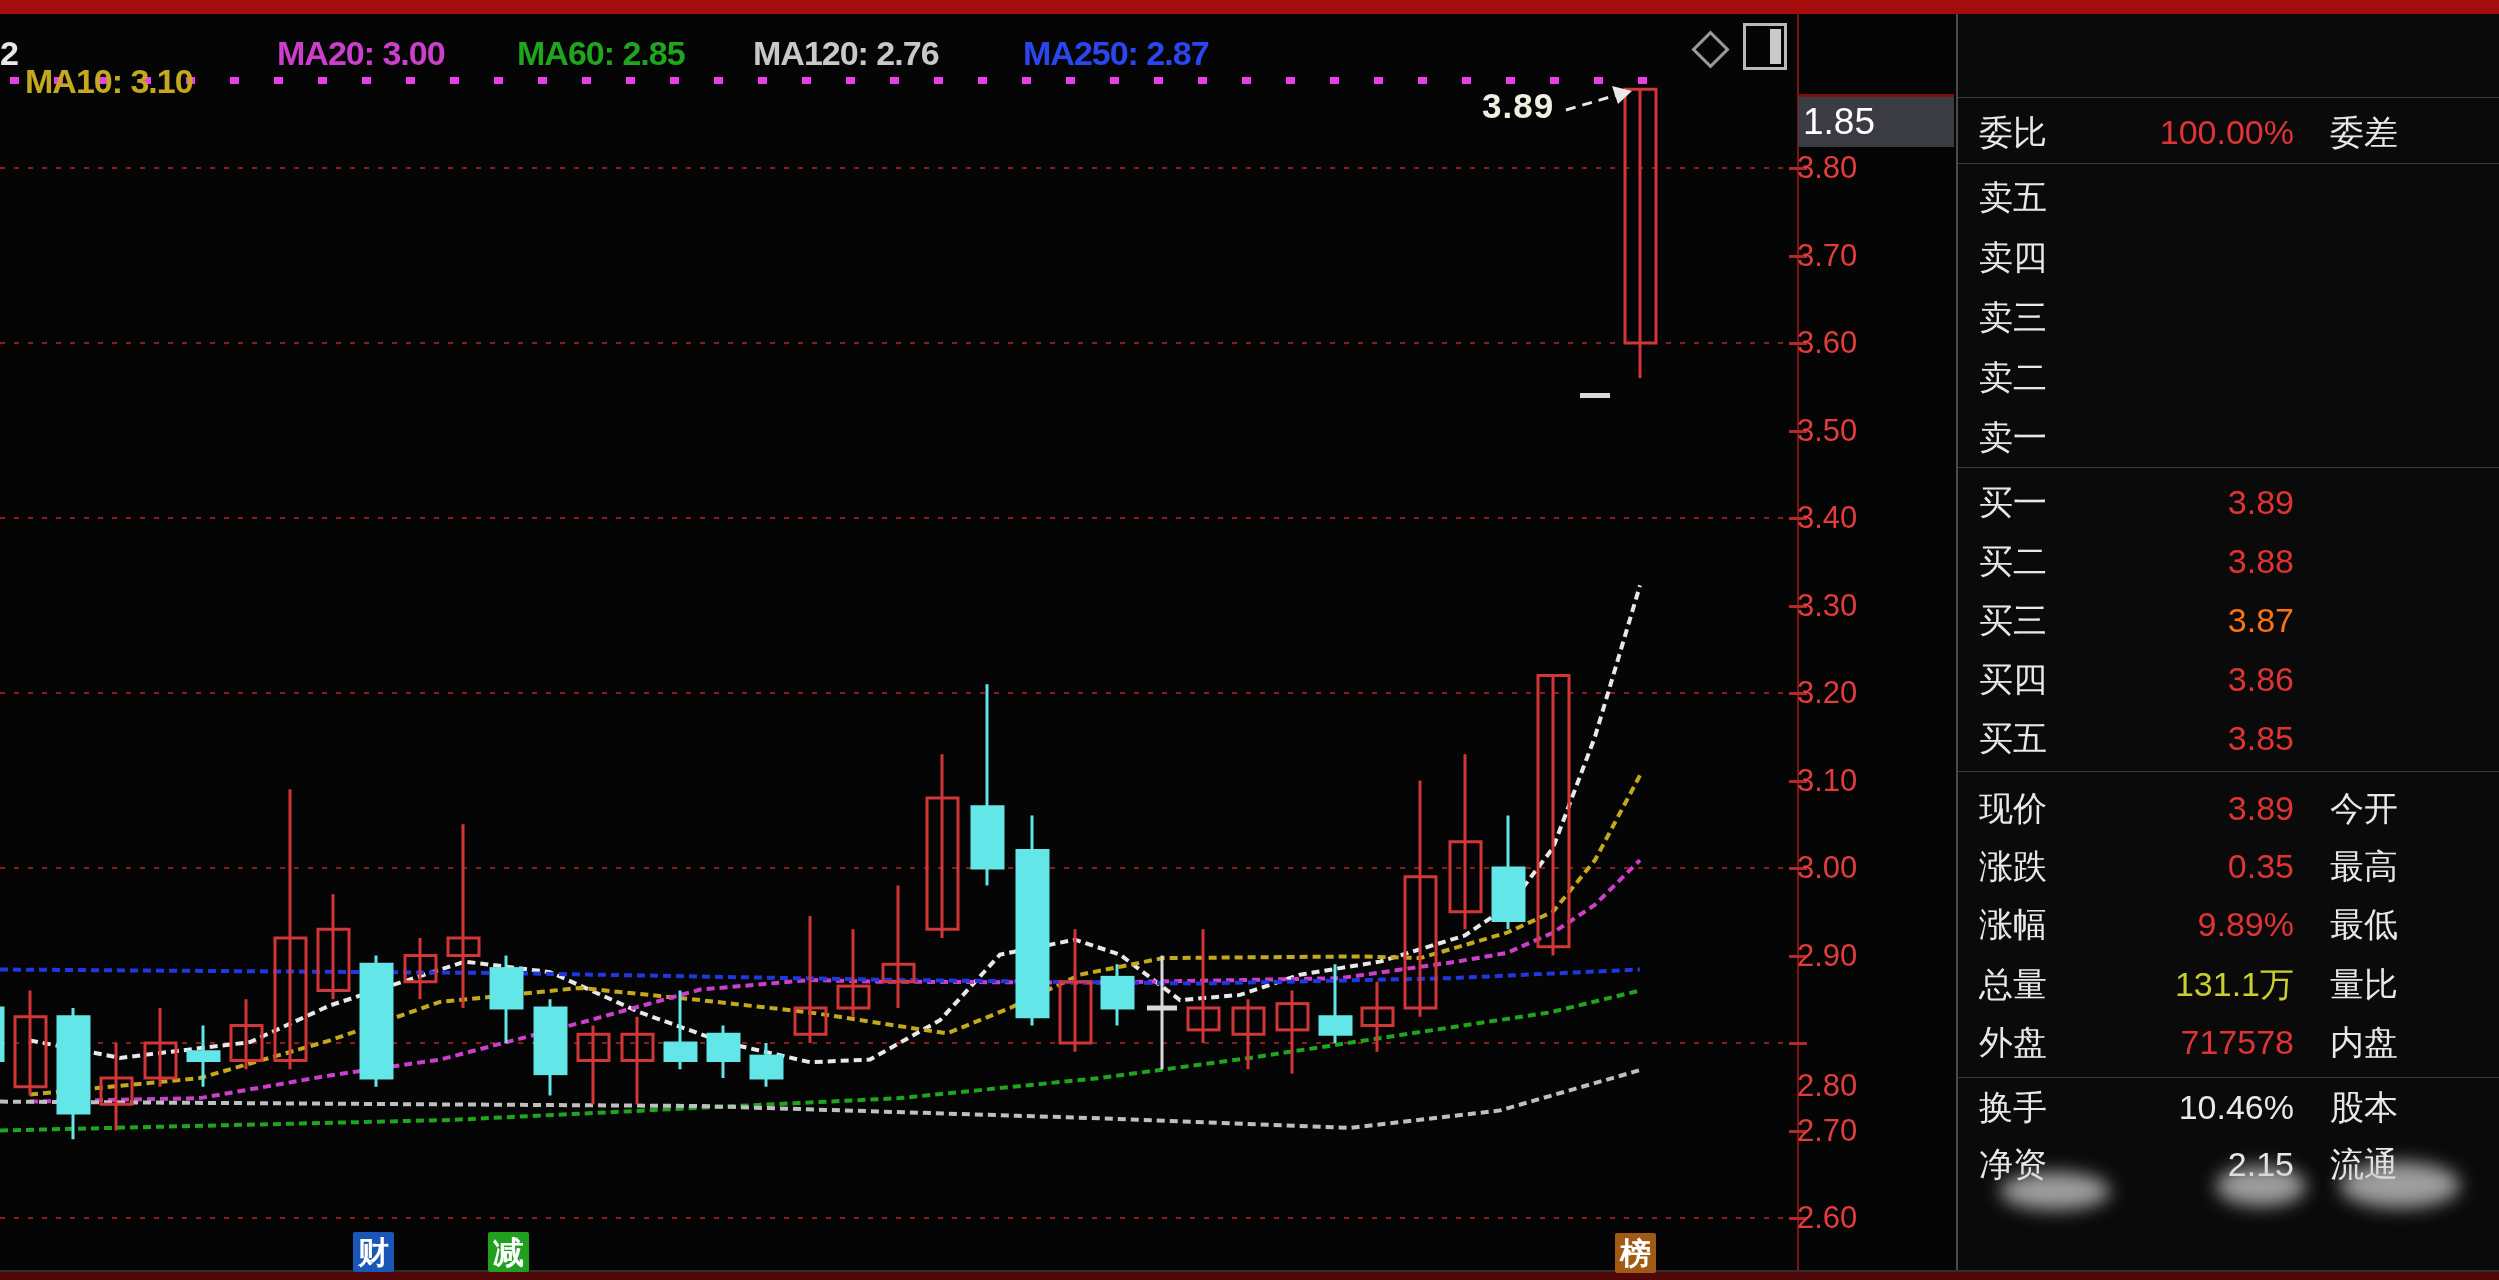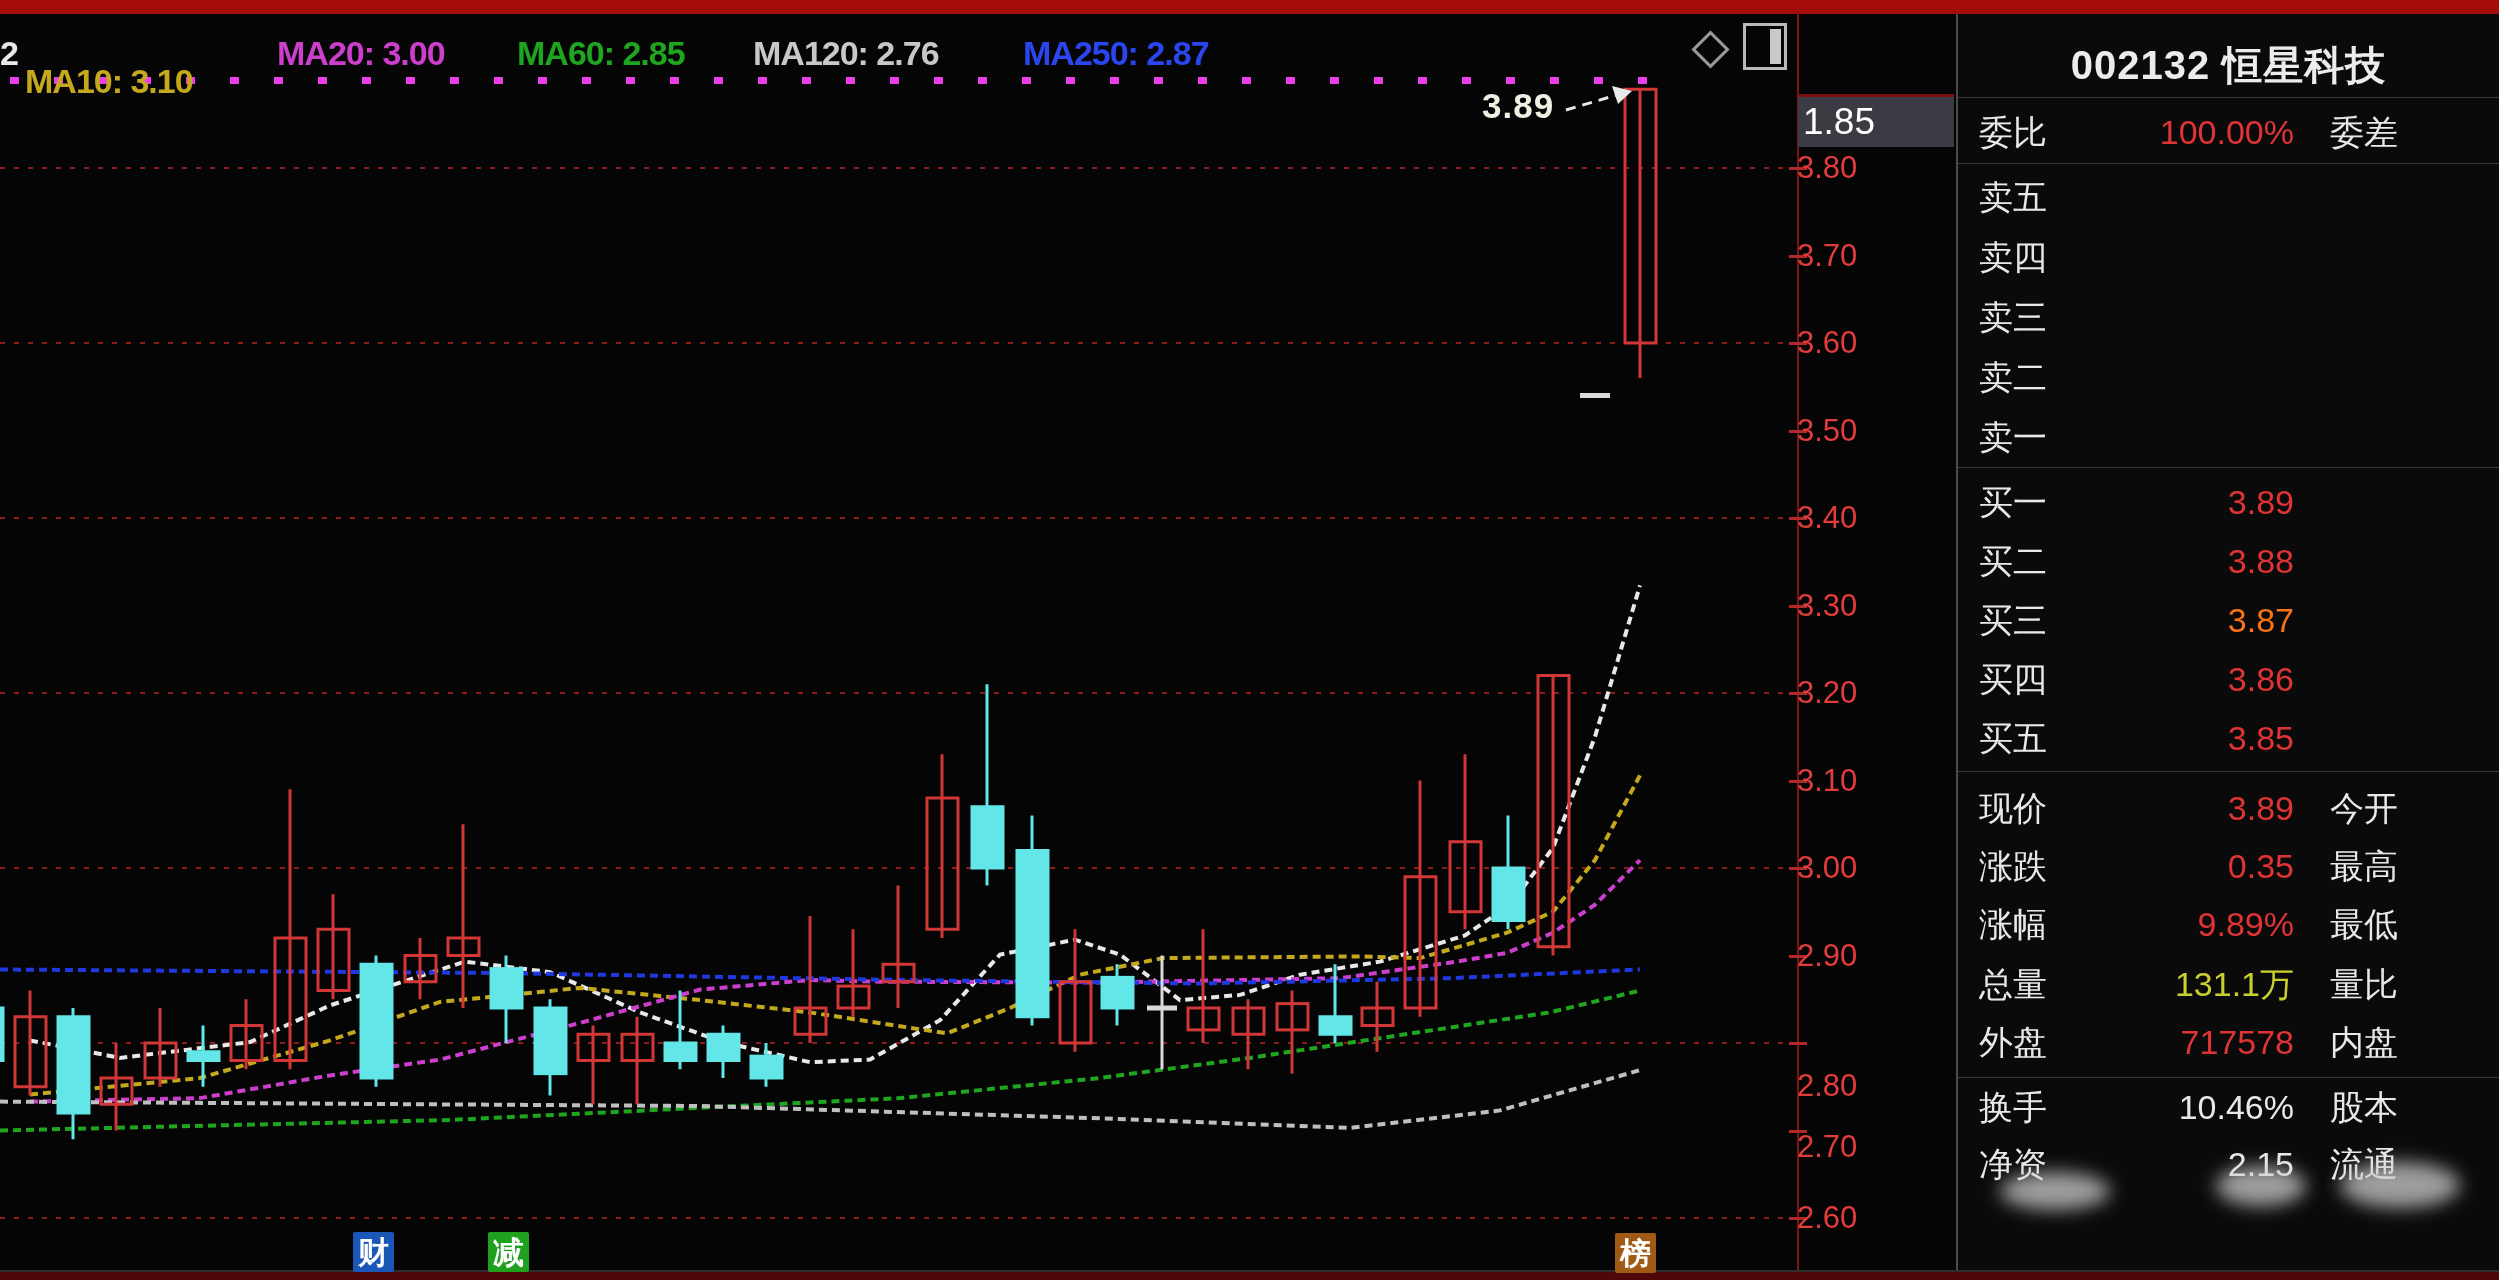--- a/index.html
+++ b/index.html
@@ -176,27 +176,26 @@
       <div class="tick-label" style="top: 660px;">3.20</div>
       <div class="tick" style="top: 765.5px;"></div>
       <div class="tick-label" style="top: 747.5px;">3.10</div>
       <div class="tick" style="top: 853px;"></div>
       <div class="tick-label" style="top: 835px;">3.00</div>
       <div class="tick" style="top: 940.5px;"></div>
       <div class="tick-label" style="top: 922.5px;">2.90</div>
       <div class="tick" style="top: 1028px;"></div>
       <div class="tick-label" style="top: 1053px;">2.80</div>
       <div class="tick" style="top: 1115.5px;"></div>
-      <div class="tick-label" style="top: 1097.5px; margin-top: 16px;">2.70</div>
+      <div class="tick-label" style="top: 1097.5px;">2.70</div>
       <div class="tick" style="top: 1203px;"></div>
       <div class="tick-label" style="top: 1185px;">2.60</div>
     </div>
 
   <div id="panel" class="abs">
-    <div id="panel-title">002132 恒星科技</div>
   <div class="pdiv" style="top: 83px;"></div>
       <div class="pdiv" style="top: 149px;"></div>
       <div class="pdiv" style="top: 453px;"></div>
       <div class="pdiv" style="top: 757px;"></div>
       <div class="pdiv" style="top: 1063px;"></div>
       <div class="prow" style="top: 96px;">
         <span class="l1">委比</span>
         <span class="v1" style="color:#E03434">100.00%</span>
         <span class="l2">委差</span>
       </div>

